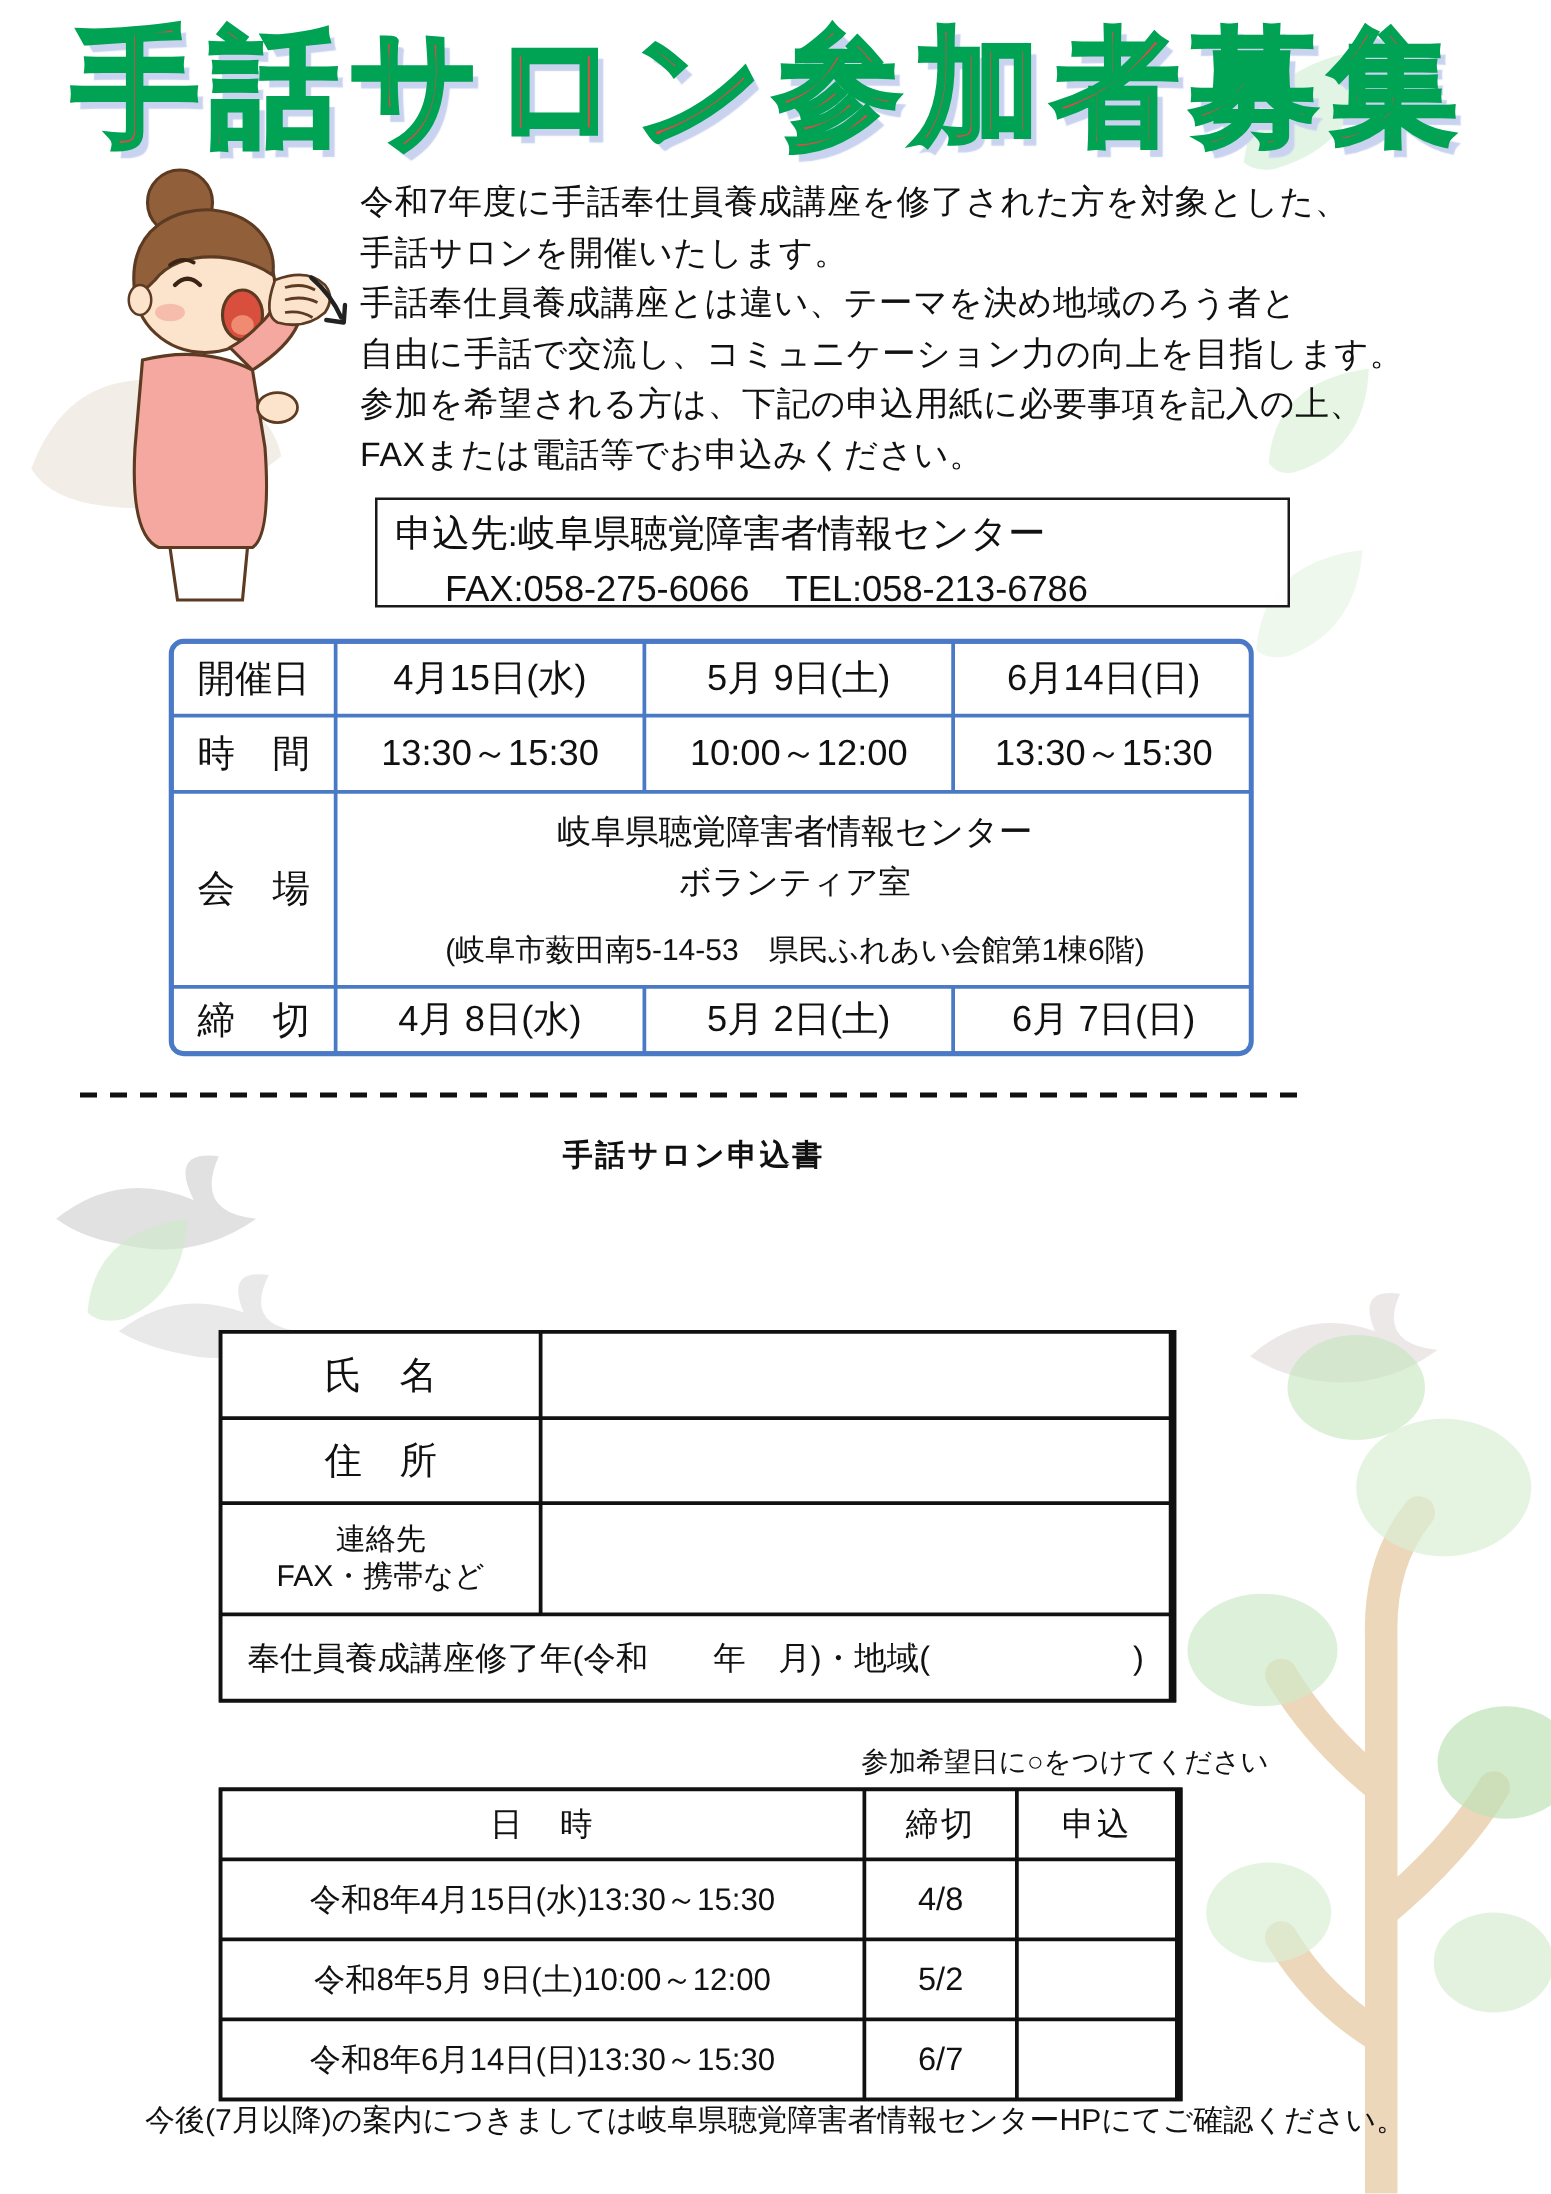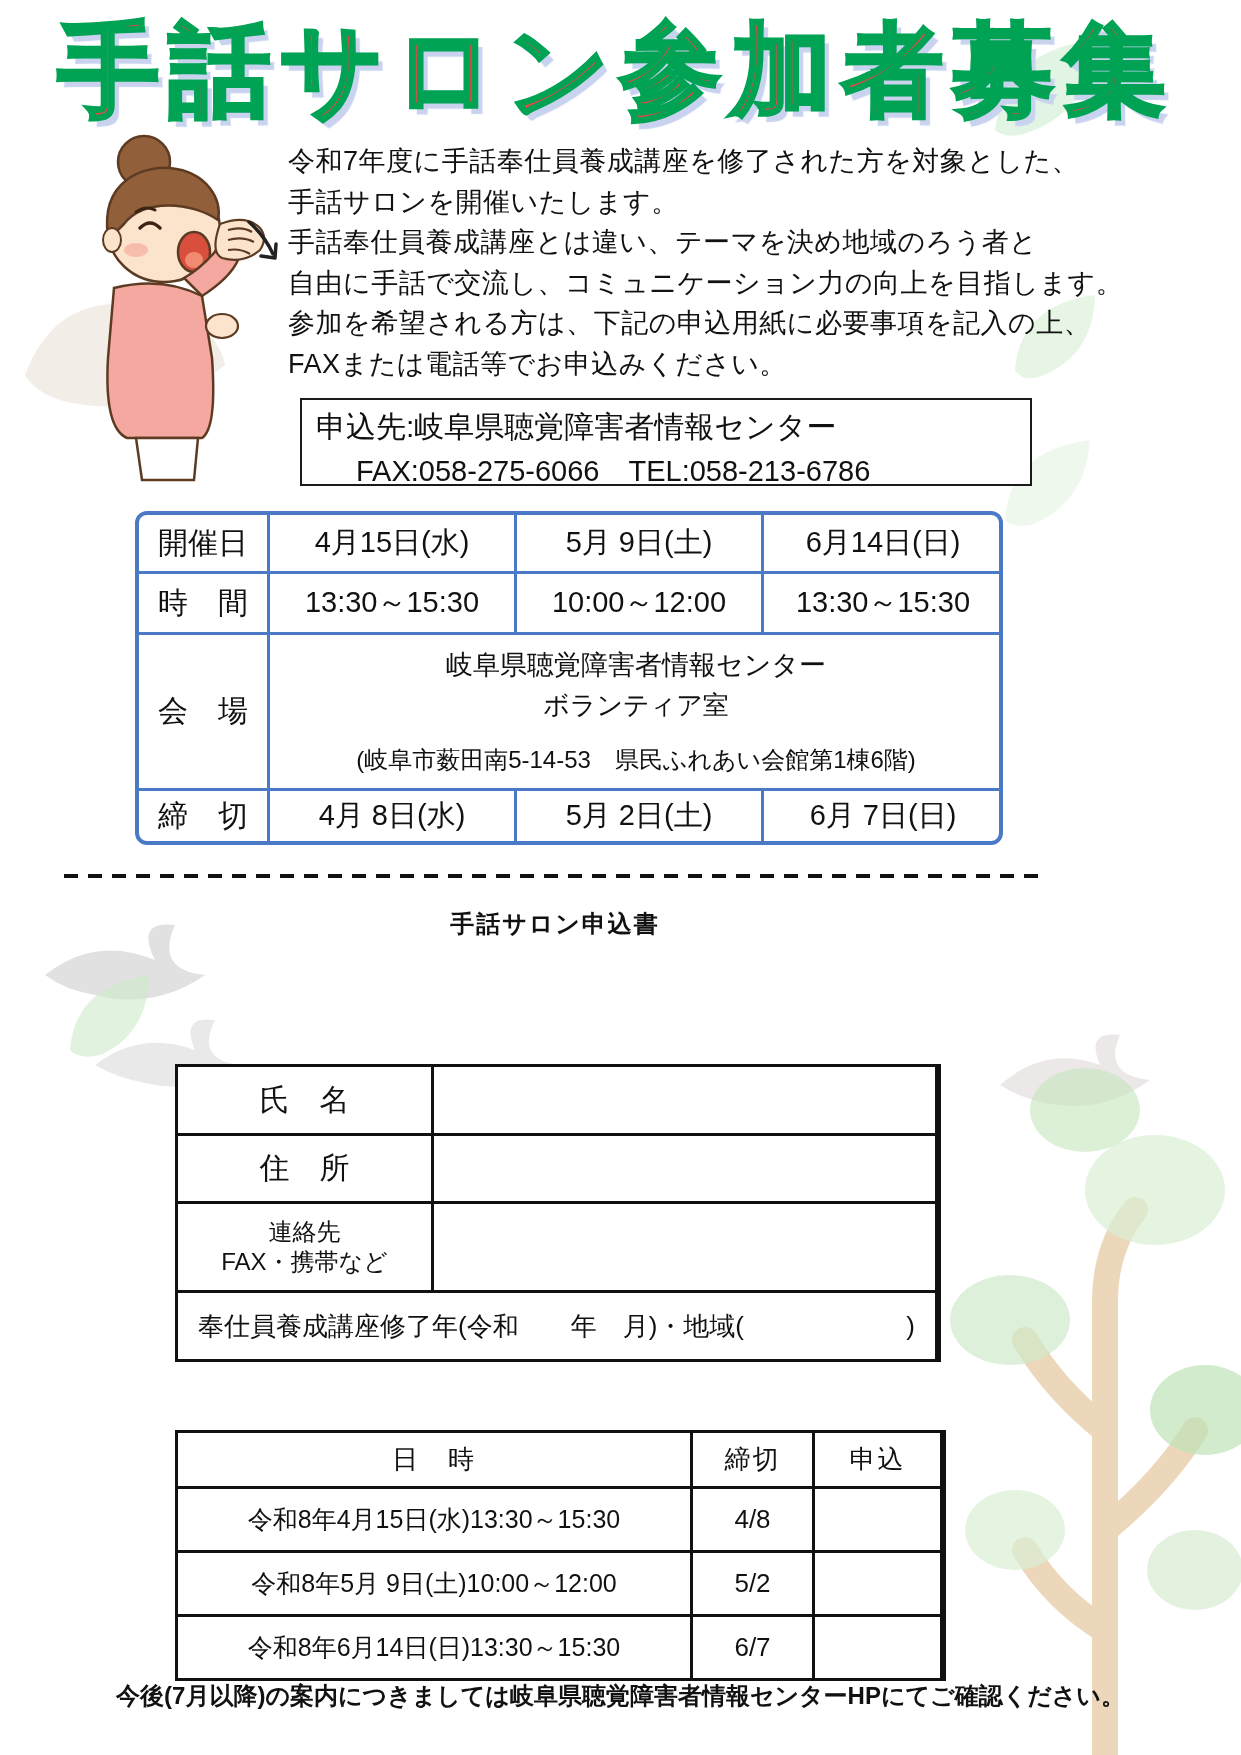--- a/index.html
+++ b/index.html
@@ -88,21 +88,21 @@
     grid-template-rows:53px 61px 61px 61px;
     gap:3px;background:#111;
     border:3px solid #111;
   }
   .choice .cell{background:#fff;display:flex;align-items:center;justify-content:center;font-size:26px;white-space:nowrap;}
   .choice .hdr{letter-spacing:2px;}
   .choice .dt{font-size:25px;}
   
   .footer-note{
     position:absolute;left:0;top:1680px;width:1241px;
-    text-align:center;font-size:24px;white-space:nowrap;font-weight:bold;
+    text-align:center;font-size:24px;white-space:nowrap;
   }
 </style>
 </head>
 <body>
 
 <div class="page">
 
   <svg class="deco" style="left:975px;top:30px;" width="150" height="120" viewBox="0 0 150 120">
     <path d="M20,100 Q30,20 120,10 Q115,85 45,105 Q30,108 20,100Z" fill="#bfe6c3" opacity="0.45"></path>
   </svg>
@@ -228,20 +228,21 @@
       <div>FAX・携帯など</div>
     </div>
     <div class="cell blank"></div>
 
     <div class="cell wide">
       <span>奉仕員養成講座修了年(令和　　年　月)・地域(</span>
       <span class="close">)</span>
     </div>
   </div>
 
+  <div class="choice-note">参加希望日に○をつけてください</div>
 
   <div class="choice">
     <div class="cell hdr">日　時</div>
     <div class="cell hdr">締切</div>
     <div class="cell hdr">申込</div>
 
     <div class="cell dt">令和8年4月15日(水)13:30～15:30</div>
     <div class="cell">4/8</div>
     <div class="cell blank"></div>
 

